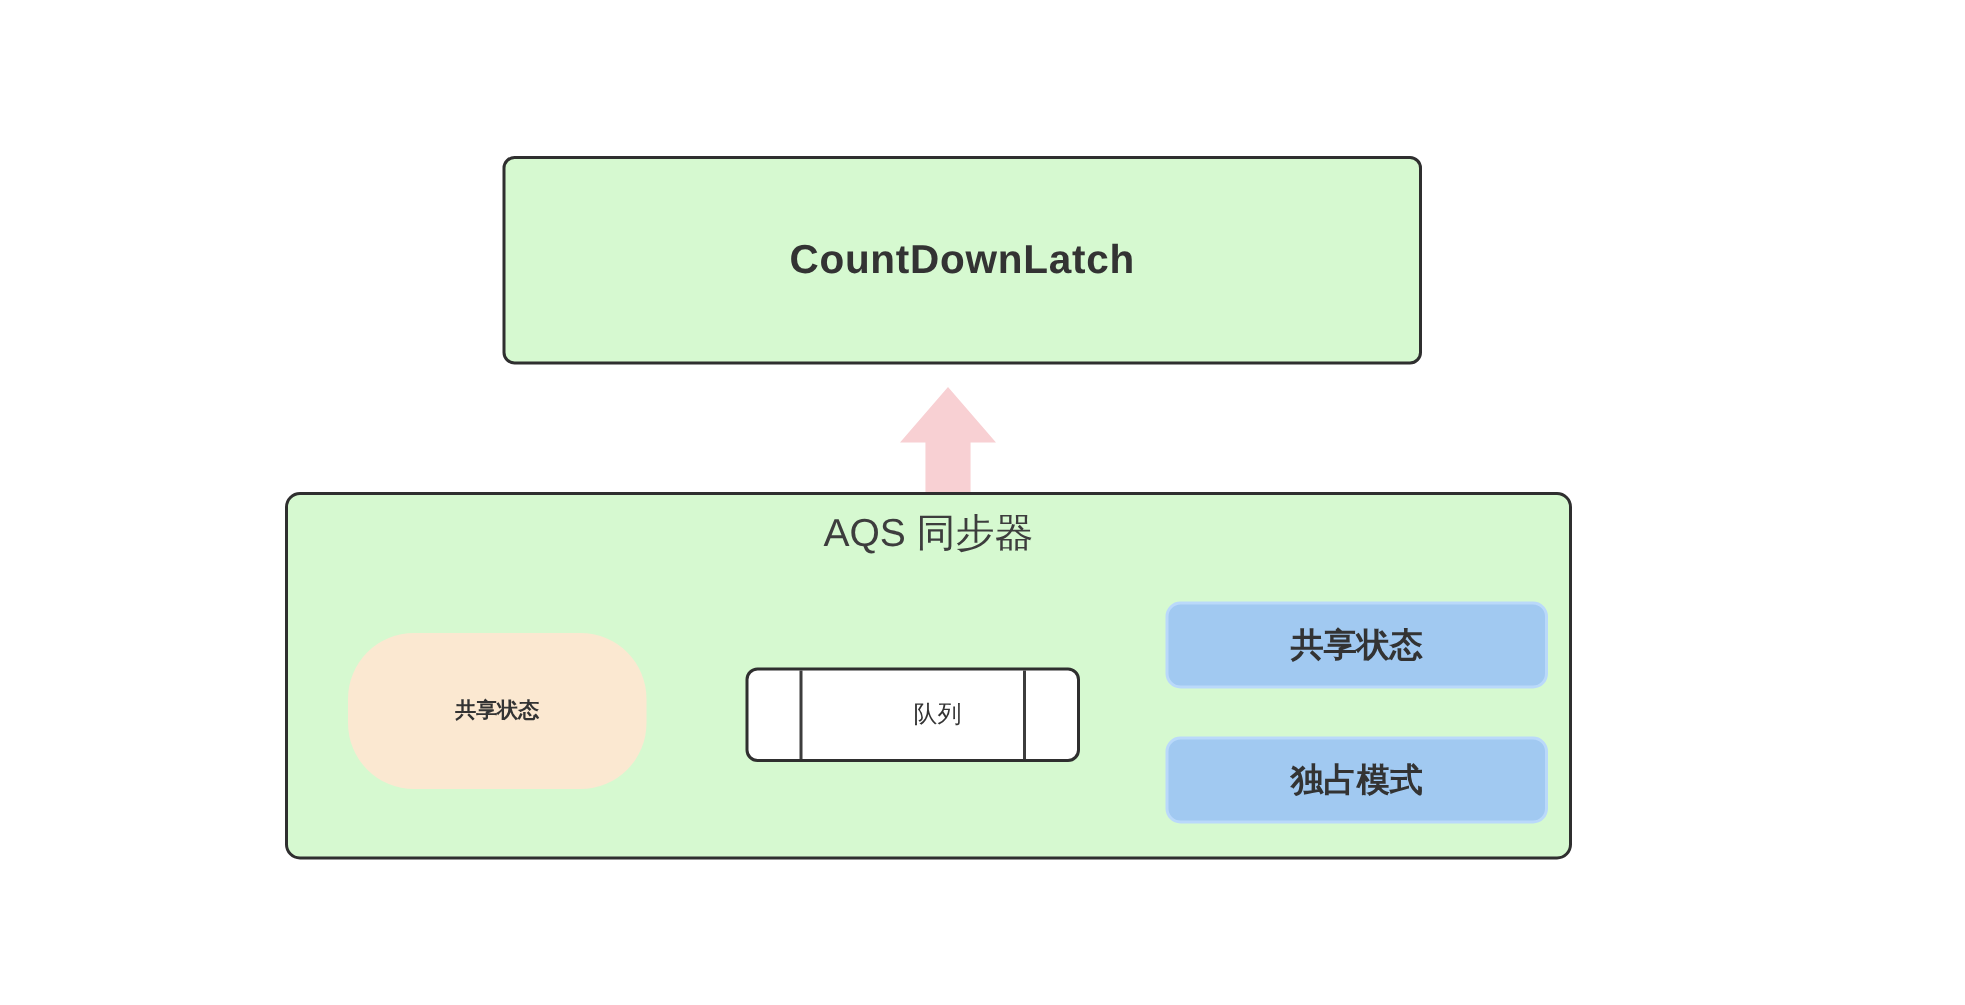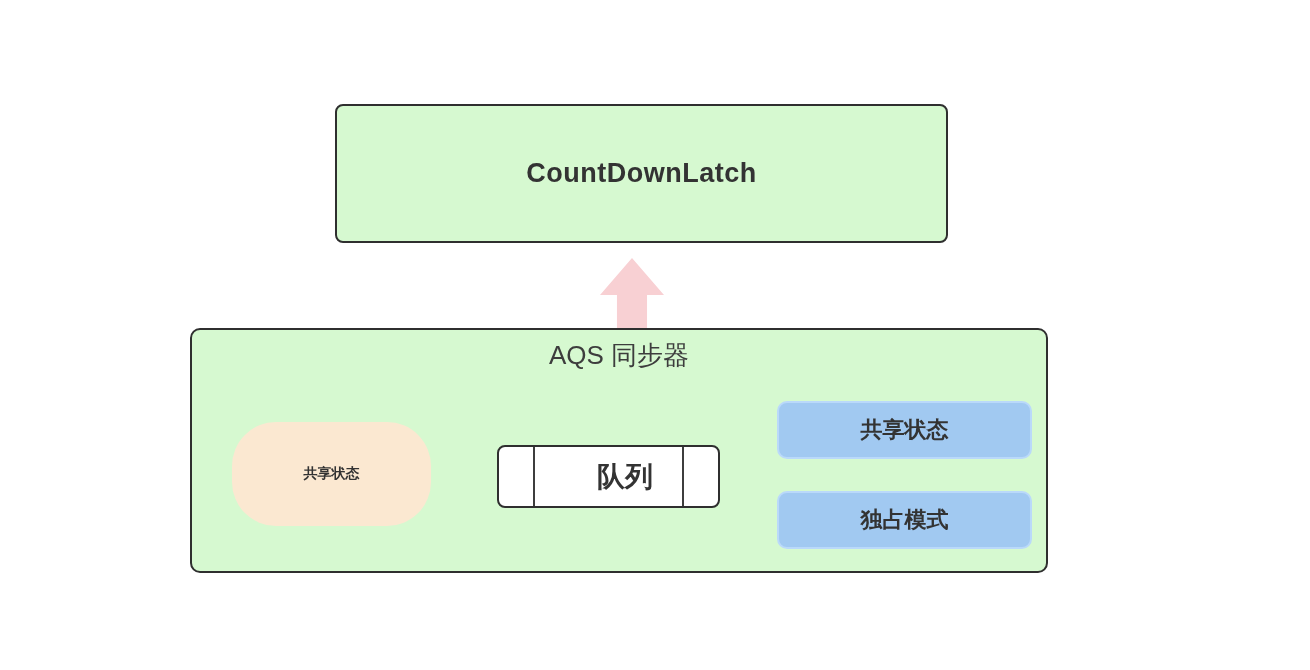--- a/index.html
+++ b/index.html
@@ -88,22 +88,22 @@
     display: flex;
   }
   .queue-cell { height: 100%; }
   .queue-cell.left {
     width: 36px;
     border-right: 2px solid var(--divider);
   }
   .queue-cell.mid {
     flex: 1;
     display: flex; align-items: center; justify-content: center;
-    font-size: 28px;
-    font-weight: 700;
+    font-size: 16px;
+    font-weight: 400;
     color: var(--text_dark);
     border-right: 2px solid var(--divider);
     padding-left: 33px;
   }
   .queue-cell.right { width: 34px; }
   .mode {
     position: absolute;
     left: 585px;
     width: 255px; height: 58px;
     background: var(--blue);

